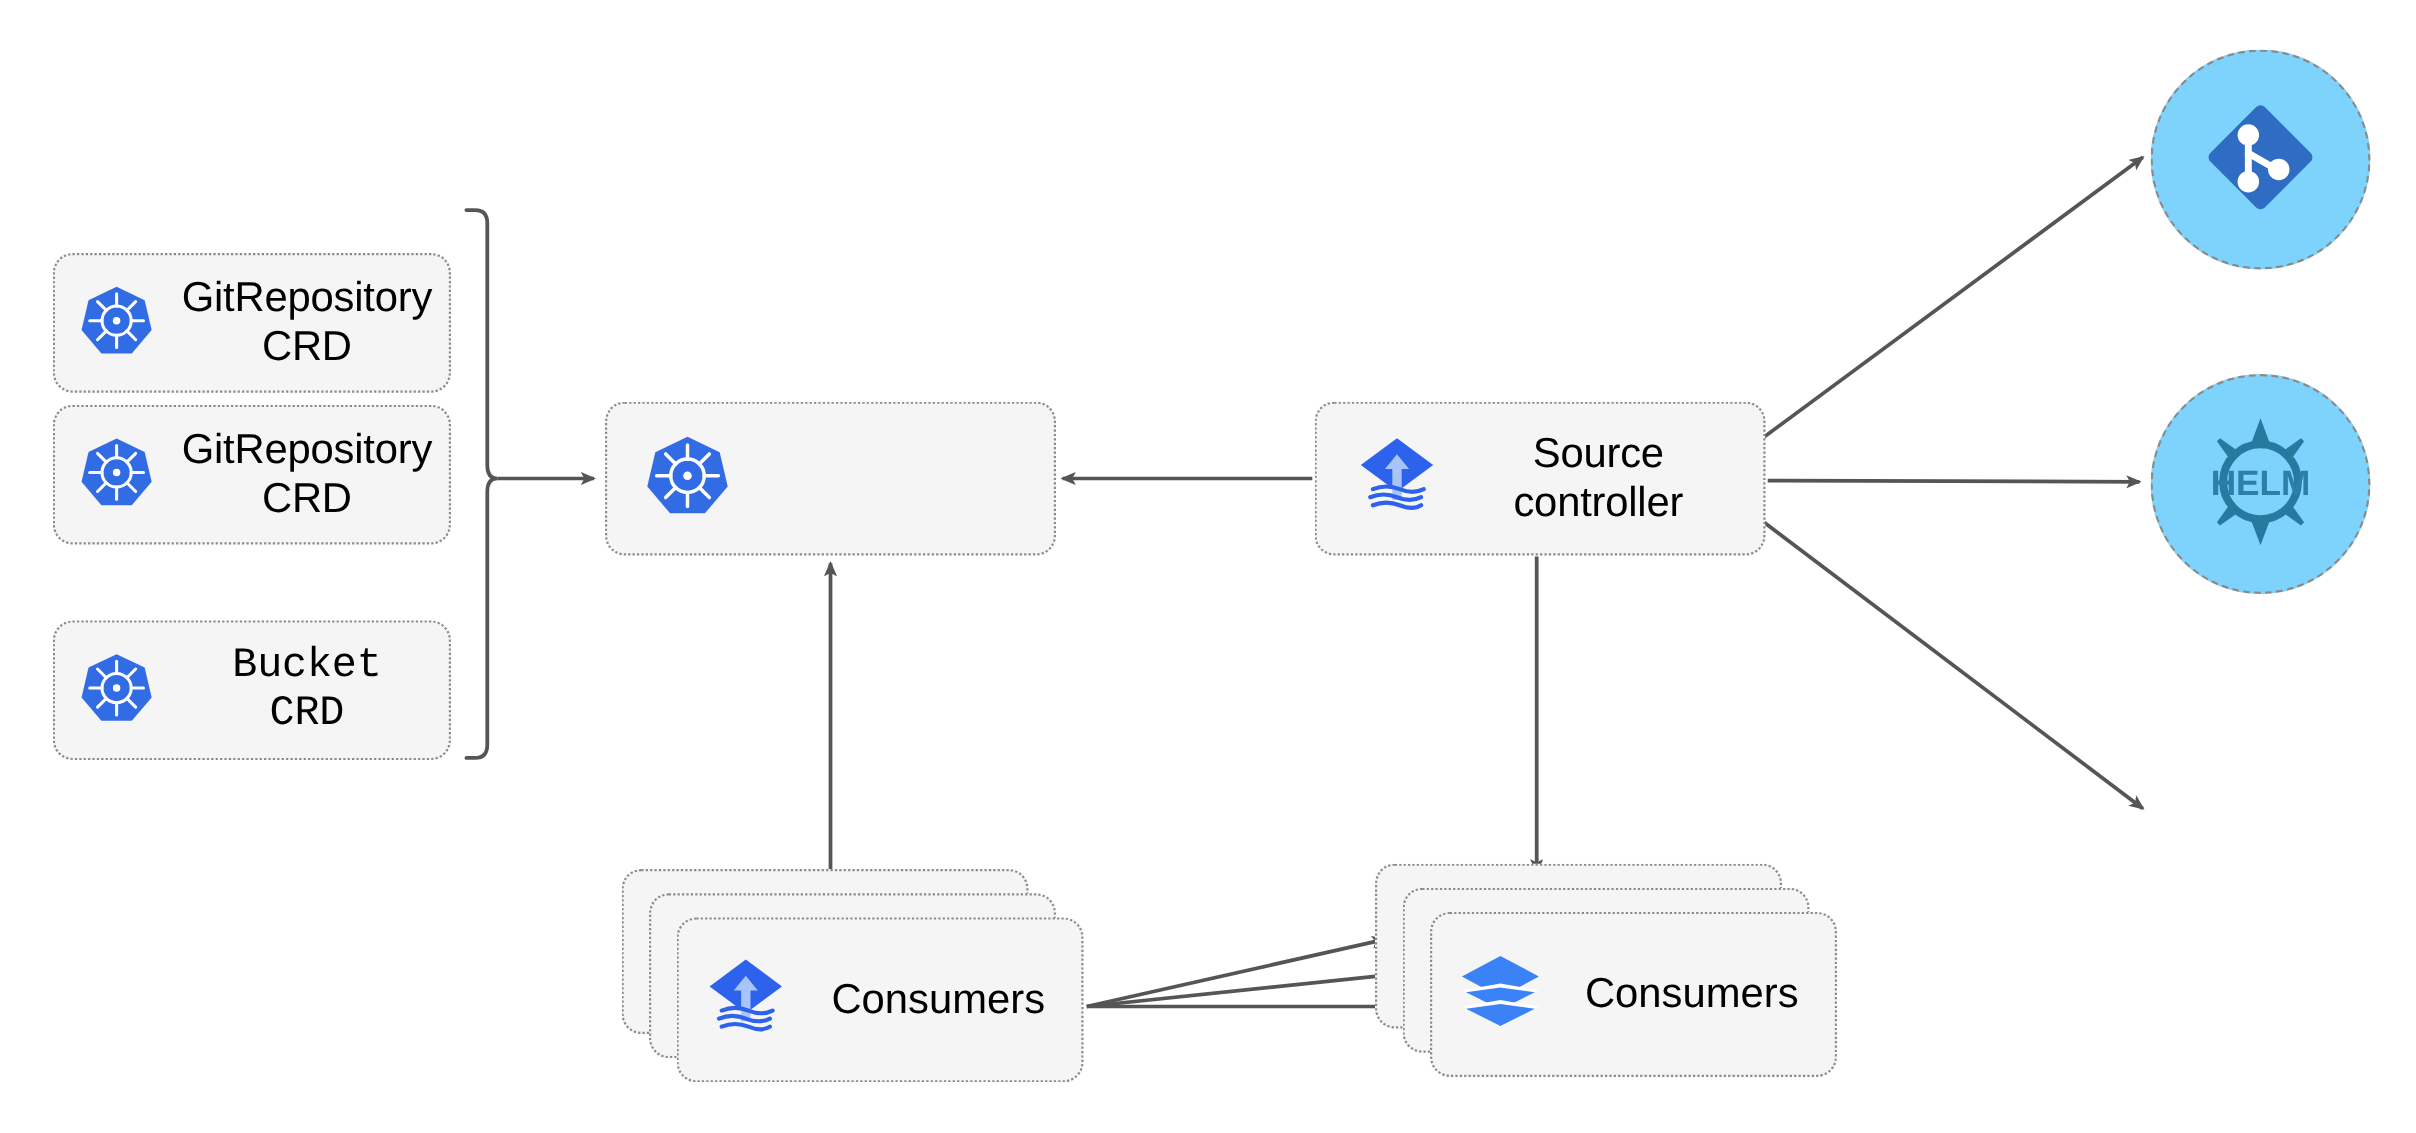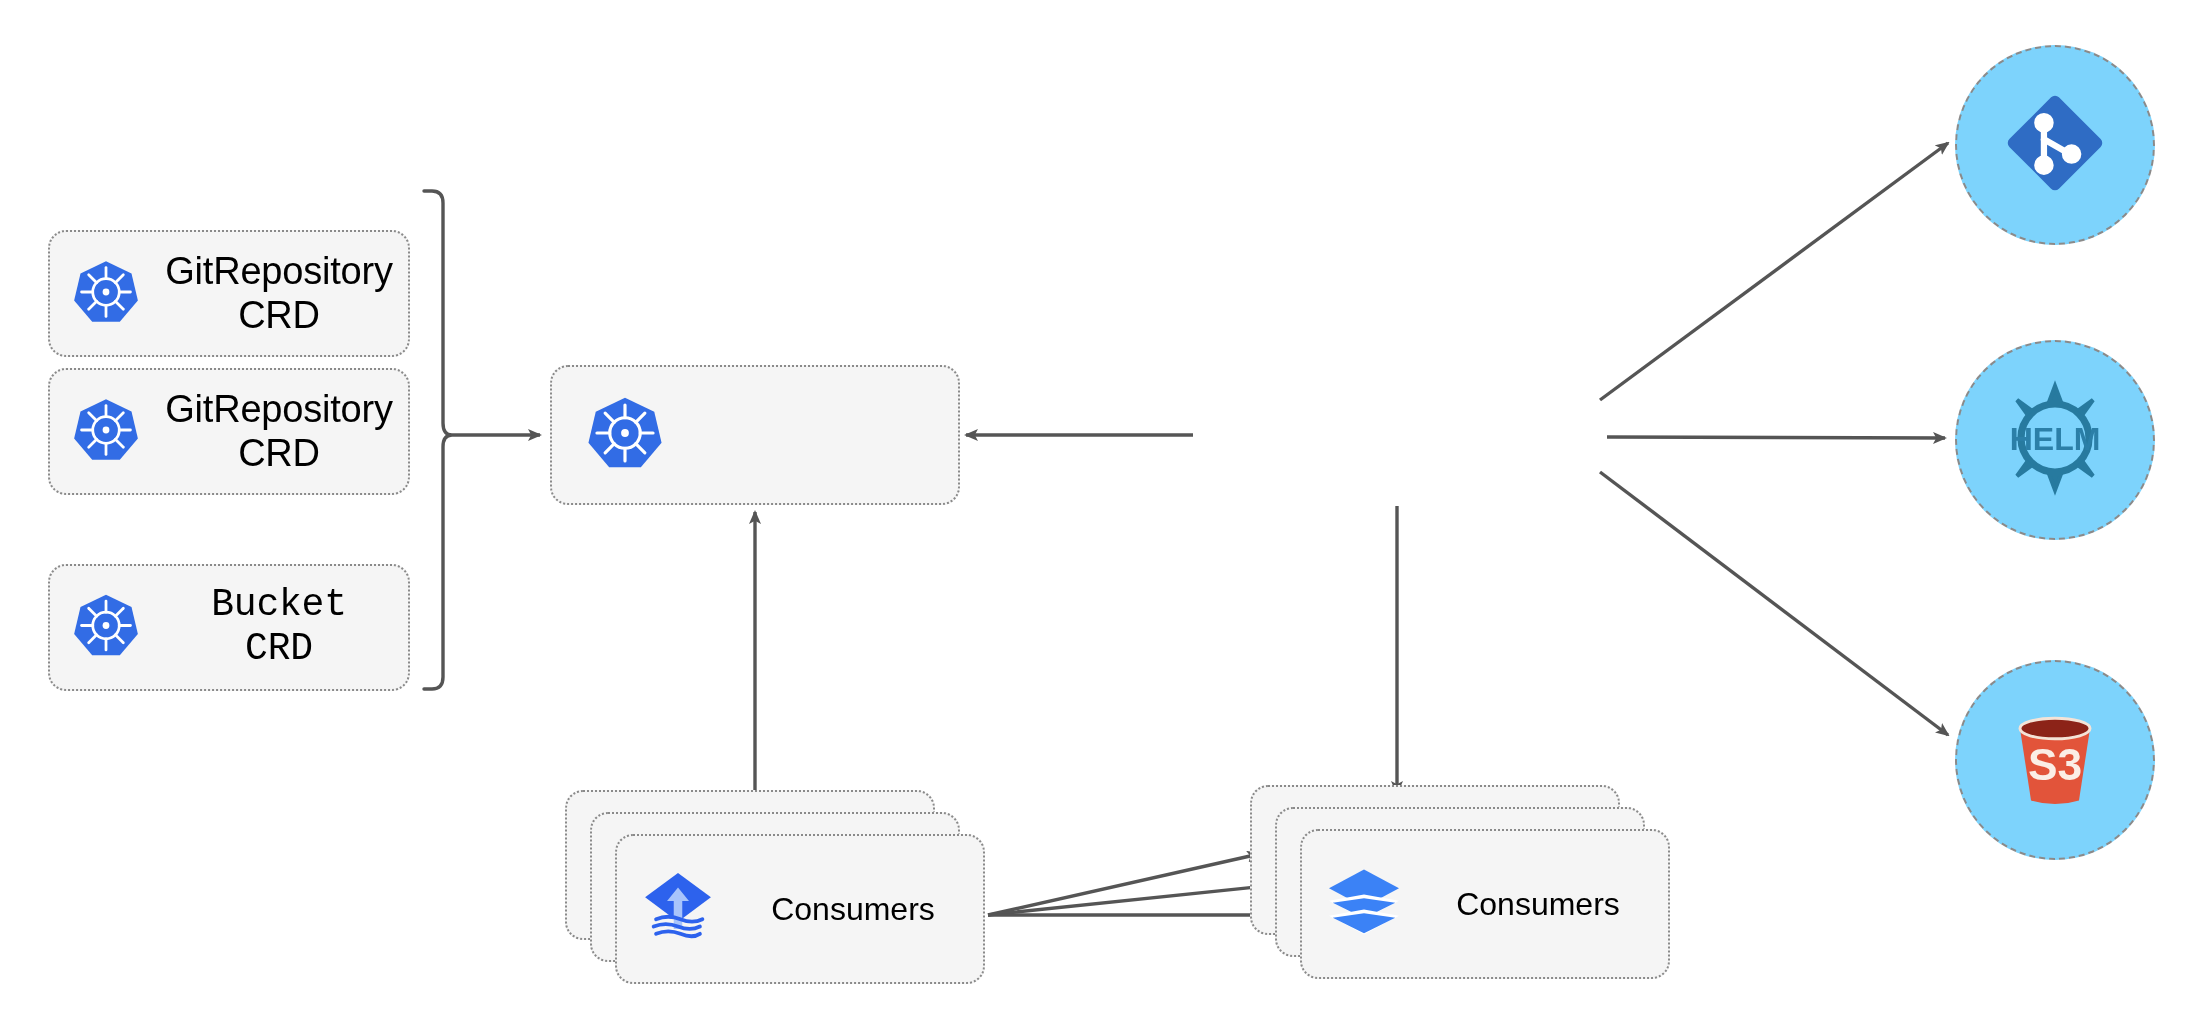--- a/index.html
+++ b/index.html
@@ -57,21 +57,21 @@
   }
   .stack .sheet.s1{left:0px;  top:0px;}
   .stack .sheet.s2{left:25px; top:22px;}
   .stack .sheet.front{
     left:50px;top:44px;
     width:370px;height:150px;
     display:flex;align-items:center;
   }
   .stack .front .icon{position:absolute;left:22px;top:50%;transform:translateY(-50%);}
   .stack .front .label{position:absolute;left:118px;right:12px;top:50%;transform:translateY(-50%);
-    font-size:32px;color:#000;text-align:center;}
+    font-size:38px;color:#000;text-align:center;}
   #consumers-stack{left:565px;top:790px;}
   #artifacts-stack{left:1250px;top:785px;}
 
   
   .circle{
     position:absolute;
     width:200px;height:200px;
     border:2.5px dashed #8a8a8a;
     border-radius:50%;
     background:#7dd3fc;
@@ -204,20 +204,35 @@
           <line x1="44.5" y1="32" x2="55" y2="32"></line>
           <line x1="15.7" y1="15.7" x2="23.2" y2="23.2"></line>
           <line x1="40.8" y1="40.8" x2="48.3" y2="48.3"></line>
           <line x1="48.3" y1="15.7" x2="40.8" y2="23.2"></line>
           <line x1="23.2" y1="40.8" x2="15.7" y2="48.3"></line>
         </g>
       </svg>
     </span>
   </div>
 
+  <div class="node mainbox" id="source-controller">
+    <span class="icon">
+      <svg class="flux-ico" viewBox="0 0 64 64" xmlns="http://www.w3.org/2000/svg">
+        <polygon points="32,4 59,24 32,44 5,24" fill="#2d62ed"></polygon>
+        <path d="M32,16 L41,27 L35.5,27 L35.5,50 L28.5,50 L28.5,27 L23,27 Z" fill="#a8c4fb"></path>
+        <g stroke="#2d62ed" stroke-width="3.1" fill="none" stroke-linecap="round">
+          <path d="M14,42 Q24,38 34,42 Q44,46 52,42"></path>
+          <path d="M12,48 Q22,44 32,48 Q42,52 50,48"></path>
+          <path d="M14,54 Q24,50 34,54 Q44,58 50,54"></path>
+        </g>
+      </svg>
+    </span>
+    <span class="label">Source
+controller</span>
+  </div>
 
   <div class="stack" id="consumers-stack">
     <div class="sheet s1"></div>
     <div class="sheet s2"></div>
     <div class="sheet front">
       <span class="icon">
         <svg class="flux-ico" viewBox="0 0 64 64" xmlns="http://www.w3.org/2000/svg">
           <polygon points="32,4 59,24 32,44 5,24" fill="#2d62ed"></polygon>
           <path d="M32,16 L41,27 L35.5,27 L35.5,50 L28.5,50 L28.5,27 L23,27 Z" fill="#a8c4fb"></path>
           <g stroke="#2d62ed" stroke-width="3.1" fill="none" stroke-linecap="round">
@@ -273,24 +288,14 @@
           <path d="M13,13 L20,18 L18,20 Z" fill="#277a9f" stroke-width="2"></path>
           <path d="M51,51 L44,46 L46,44 Z" fill="#277a9f" stroke-width="2"></path>
           <path d="M51,13 L46,20 L44,18 Z" fill="#277a9f" stroke-width="2"></path>
           <path d="M13,51 L18,44 L20,46 Z" fill="#277a9f" stroke-width="2"></path>
         </g>
         <text x="32" y="38" text-anchor="middle" font-family="Liberation Sans, sans-serif" font-size="16" font-weight="bold" fill="#2b7fa8">HELM</text>
       </svg>
     </span>
   </div>
 
-  <div class="circle" id="s3-circle">
-    <span class="icon">
-      <svg width="118" height="118" viewBox="0 0 64 64" xmlns="http://www.w3.org/2000/svg">
-        <path d="M13,16 L51,16 L45,55 Q32,59 19,55 Z" fill="#e2543a"></path>
-        <ellipse cx="32" cy="16" rx="19" ry="5.6" fill="#8c2318"></ellipse>
-        <ellipse cx="32" cy="16" rx="19" ry="5.6" fill="none" stroke="#f4e3d7" stroke-width="1.6"></ellipse>
-        <text x="32" y="44" text-anchor="middle" font-family="Liberation Sans, sans-serif" font-size="24" font-weight="bold" fill="#fbeee6">S3</text>
-      </svg>
-    </span>
-  </div>
 
 </div>
 
 </body></html>

